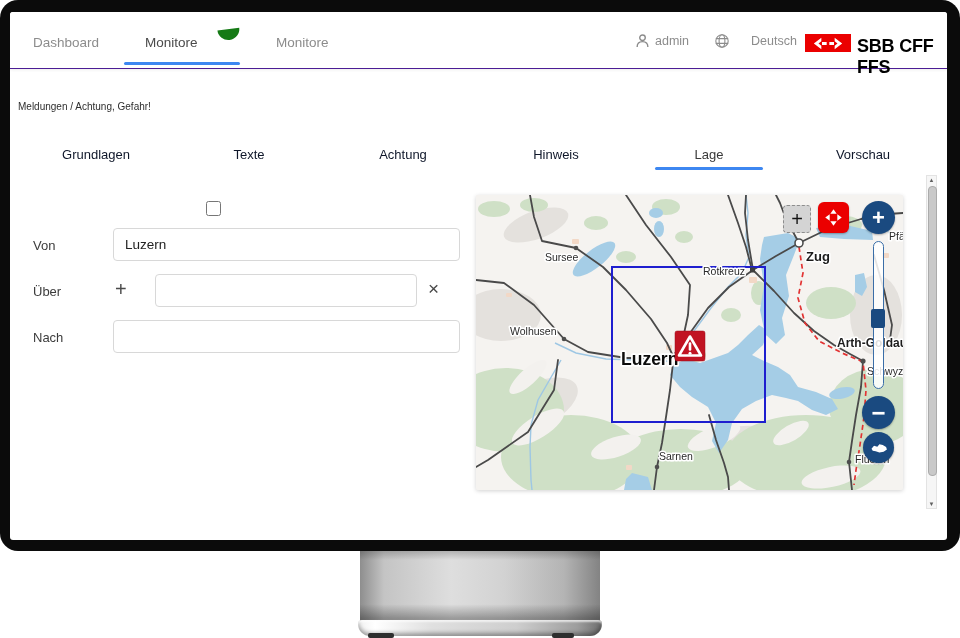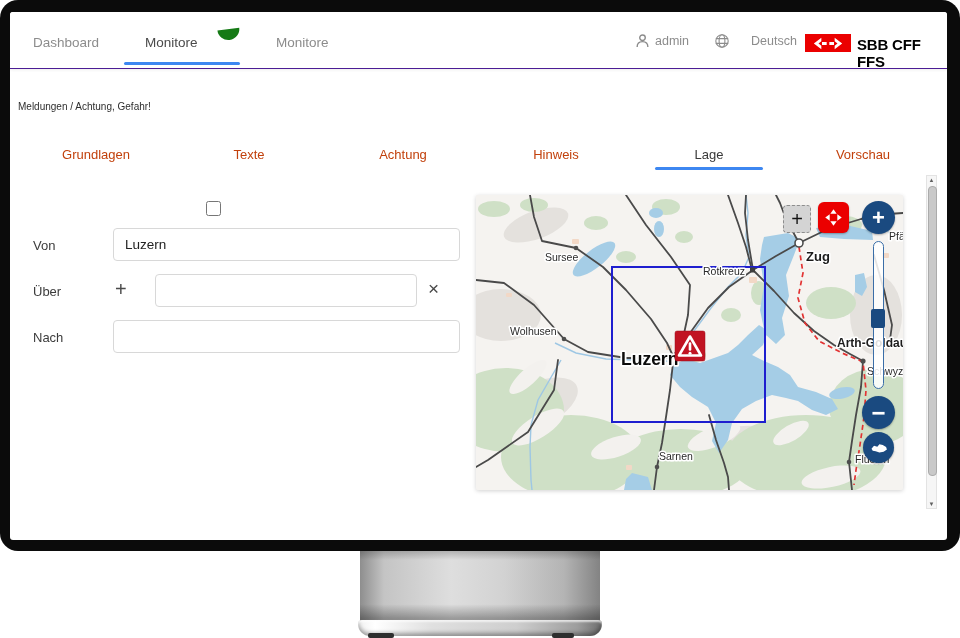--- a/index.html
+++ b/index.html
@@ -19,25 +19,25 @@
   
   .topnav{position:absolute;left:0;top:0;width:100%;height:56px;background:#fff;
           border-bottom:1px solid #4c1d95;box-shadow:0 1px 3px rgba(0,0,0,.07);}
   .nav-item{position:absolute;top:23px;font-size:13.5px;color:#8c8c8c;cursor:pointer;}
   .nav-item.active{color:#4a4a4a;}
   .nav-underline{position:absolute;left:114px;top:50px;width:116px;height:3px;border-radius:2px;}
   .nav-badge{position:absolute;left:208px;top:17px;width:22px;height:11px;border-radius:0 0 12px 12px;transform:rotate(-7deg);}
   .nav-right{position:absolute;top:21px;display:flex;align-items:center;color:#8c8c8c;font-size:12.5px;}
   .sbb-logo{position:absolute;left:795px;top:22px;width:46px;height:18px;background:#eb0000;
             display:flex;align-items:center;justify-content:center;}
-  .sbb-text{position:absolute;left:847px;top:24px;font-size:15px;font-weight:bold;color:#000;letter-spacing:-.2px;}
+  .sbb-text{position:absolute;left:847px;top:24px;font-size:18px;font-weight:bold;color:#000;letter-spacing:-.2px;}
   .breadcrumb{position:absolute;left:8px;top:89px;font-size:10px;color:#2e2e2e;}
   
   .tab{position:absolute;top:133px;width:120px;height:28px;transform:translateX(-50%);
-       text-align:center;font-size:13px;color:#c2410c;cursor:pointer;line-height:20px;}
+       text-align:center;font-size:13px;color:#0f172a;cursor:pointer;line-height:20px;}
   .tab.active{color:#3a3a3a;}
   .tab-underline{position:absolute;left:645px;top:155px;width:108px;height:3px;border-radius:2px;}
   
   .flabel{position:absolute;font-size:13px;color:#3c3c3c;}
   .checkbox{position:absolute;left:192px;top:186px;width:15px;height:15px;border:2px solid #6f6f6f;
             border-radius:2px;background:#fff;cursor:pointer;}
   .tinput{position:absolute;height:33px;border:1px solid #d8d8d8;border-radius:4px;background:#fff;
           font-family:"Liberation Sans",sans-serif;font-size:13.5px;color:#222;padding:0 11px;box-sizing:border-box;outline:none;}
   .icon-btn{position:absolute;background:none;border:none;font-size:20px;color:#4a4a4a;cursor:pointer;
             font-family:"Liberation Sans",sans-serif;line-height:18px;padding:0;}

